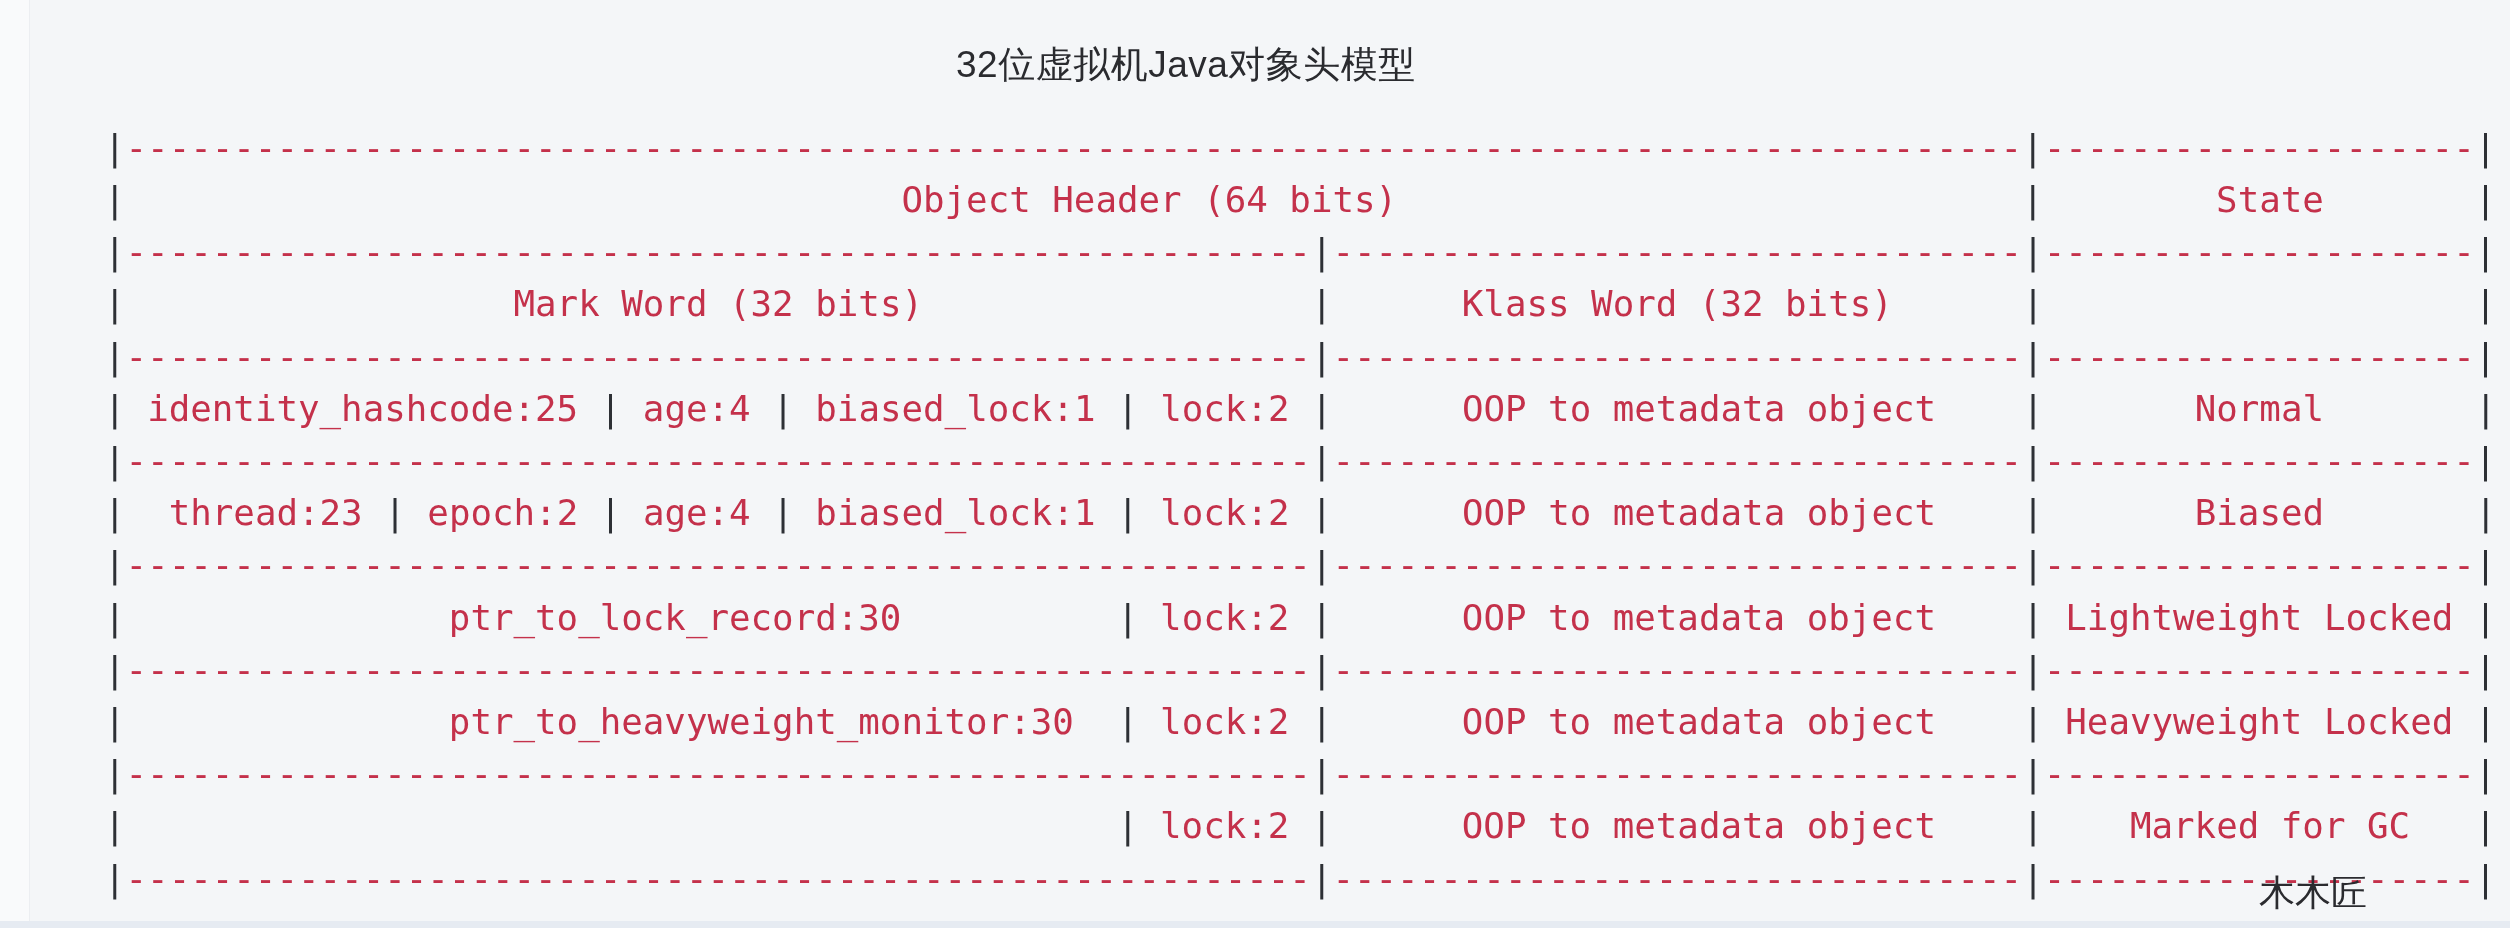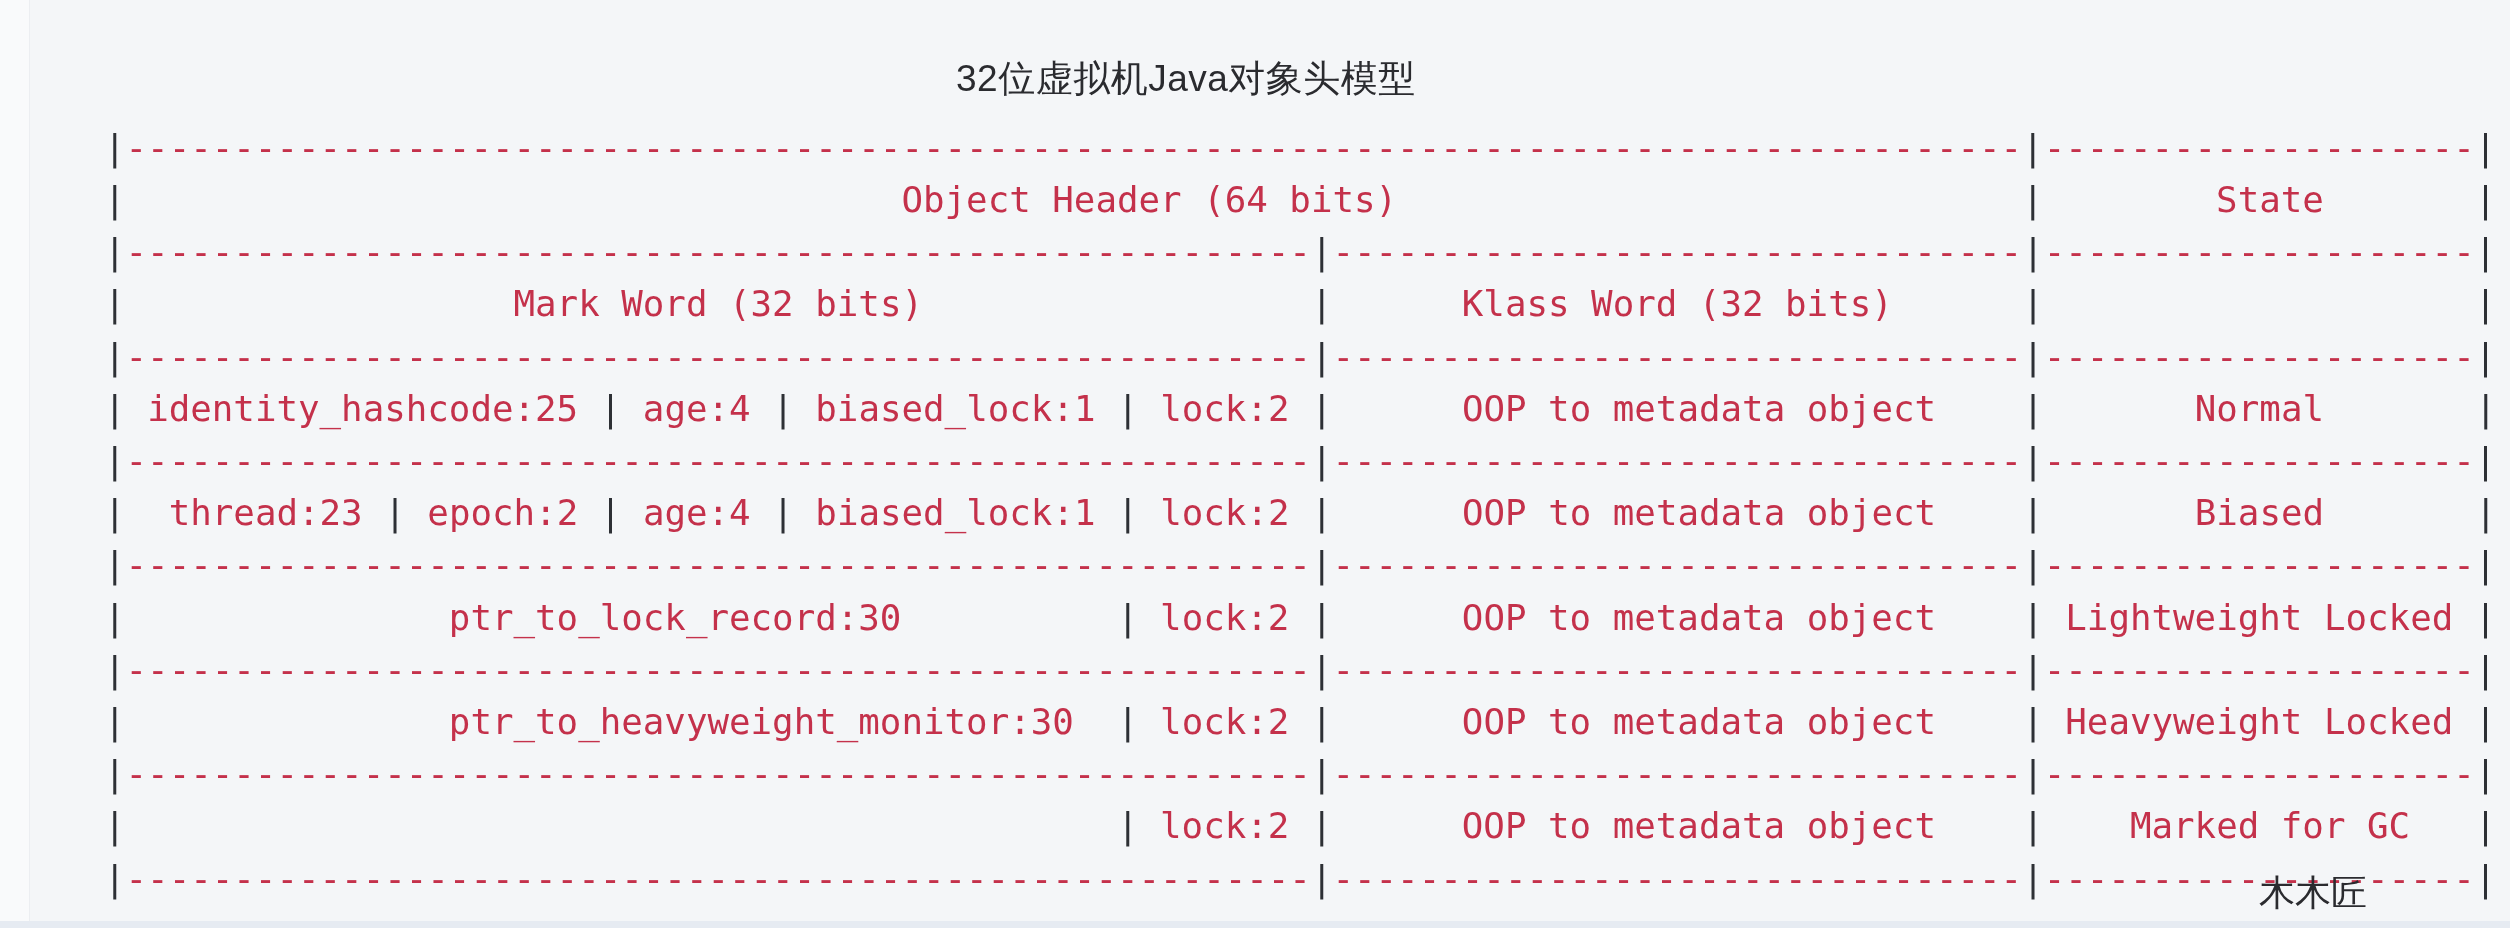--- a/index.html
+++ b/index.html
@@ -6,21 +6,21 @@
   body {
     width:2510px; height:928px; position:relative; overflow:hidden;
     background:var(--bg,#f4f6f8);
     font-family:"Liberation Sans", sans-serif;
   }
   .gutter {
     position:absolute; left:0; top:0; width:29px; height:100%;
     background:#f9fafb; border-right:1px solid #eceef1;
   }
   .page-title {
-    position:absolute; left:956px; top:55px;
+    position:absolute; left:956px; top:41px;
     font-size:37px; line-height:48px; color:var(--ink,#2a2b2f);
     white-space:nowrap; letter-spacing:0.5px;
   }
   .ascii {
     position:absolute; left:104px; top:86px;
     font-family:"DejaVu Sans Mono", monospace;
     font-size:35.8px; line-height:52.2px;
     color:var(--red,#c4314b);
     white-space:pre; letter-spacing:0;
     font-variant-ligatures:none;

